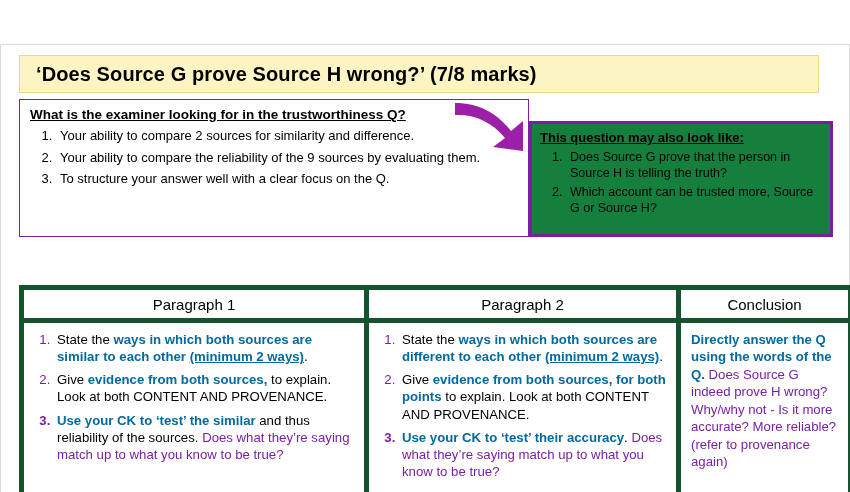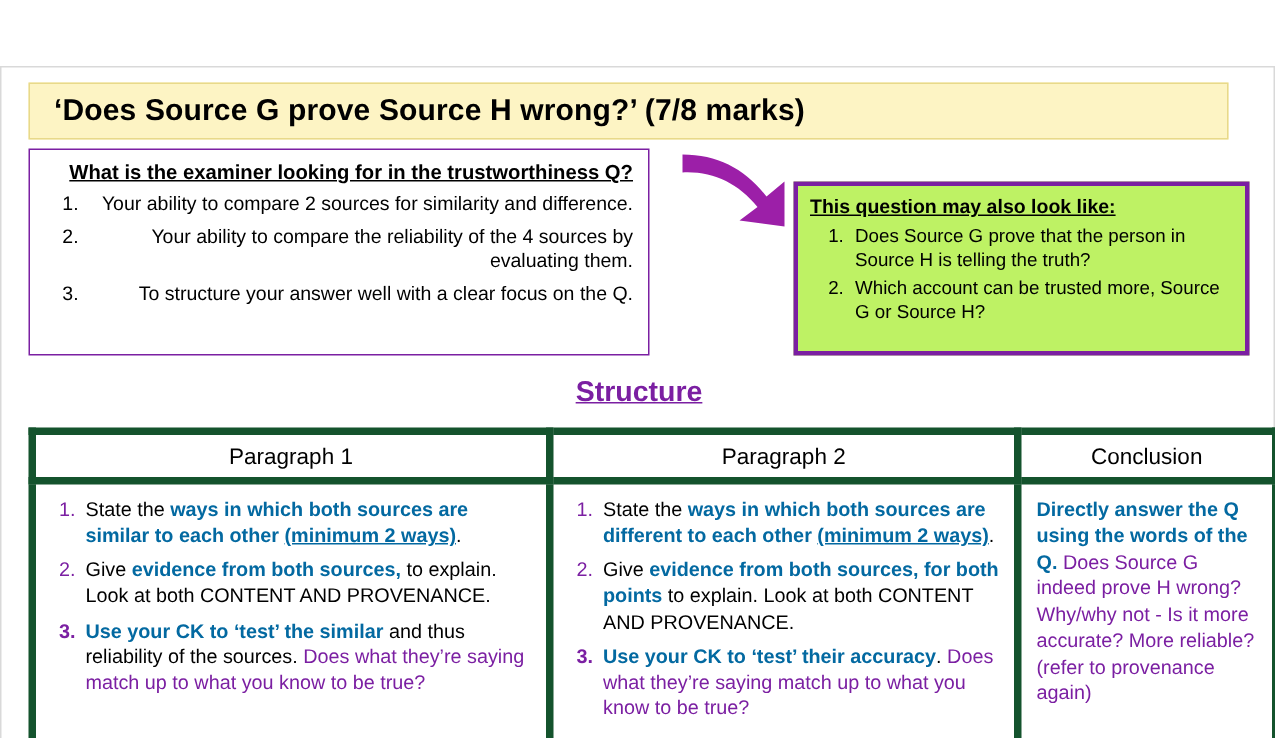--- a/index.html
+++ b/index.html
@@ -42,27 +42,26 @@
     font-weight: bold;
     color: #000000;
     letter-spacing: 0.1px;
   }
 
   
   .examiner-box {
     position: absolute;
     left: 18px;
     top: 54px;
-    width: 414px;
+    width: 510px;
     height: 138px;
     border: 1px solid #7b1fa2;
     box-sizing: border-box;
     background: #ffffff;
     padding: 7px 10px 0 10px;
-    text-align: right;
   }
   .examiner-box .hdr {
     font-size: 13.5px;
     font-weight: bold;
     text-decoration: underline;
     margin-bottom: 6px;
   }
   ol.plain {
     margin: 0;
     padding-left: 26px;
@@ -85,21 +84,21 @@
 
   
   .looklike-box {
     position: absolute;
     left: 528px;
     top: 76px;
     width: 304px;
     height: 116px;
     border: 3px solid #7b1fa2;
     box-sizing: border-box;
-    background: #bef264;
+    background: #15803d;
     padding: 6px 8px 0 8px;
   }
   .looklike-box .hdr {
     font-size: 13px;
     font-weight: bold;
     text-decoration: underline;
     margin-bottom: 5px;
   }
   .looklike-box ol.plain li {
     font-size: 12.5px;
@@ -189,40 +188,39 @@
 <div class="page">
 
   <div class="title-banner">
     <span class="title-text">‘Does Source G prove Source H wrong?’ (7/8 marks)</span>
   </div>
 
   <div class="examiner-box">
     <div class="hdr">What is the examiner looking for in the trustworthiness Q?</div>
     <ol class="plain">
       <li>Your ability to compare 2 sources for similarity and difference.</li>
-      <li>Your ability to compare the reliability of the 4 sources by evaluating them.</li>
+      <li>Your ability to compare the reliability of the 9 sources by evaluating them.</li>
       <li>To structure your answer well with a clear focus on the Q.</li>
     </ol>
   </div>
 
   <div class="arrow">
     <svg width="80" height="60" viewBox="0 0 80 60" xmlns="http://www.w3.org/2000/svg">
       <path d="M2 6 C 26 6, 44 16, 58 34 L 70 24 L 70 54 L 40 50 L 52 41 C 39 25, 22 17, 2 18 Z" fill="#9c1fa8"></path>
     </svg>
   </div>
 
   <div class="looklike-box">
     <div class="hdr">This question may also look like:</div>
     <ol class="plain">
       <li>Does Source G prove that the person in Source H is telling the truth?</li>
       <li>Which account can be trusted more, Source G or Source H?</li>
     </ol>
   </div>
 
-  <div class="structure-heading">Structure</div>
 
   <table class="struct-table">
     <thead>
       <tr>
         <th class="col1">Paragraph 1</th>
         <th class="col2">Paragraph 2</th>
         <th class="col3">Conclusion</th>
       </tr>
     </thead>
     <tbody>

